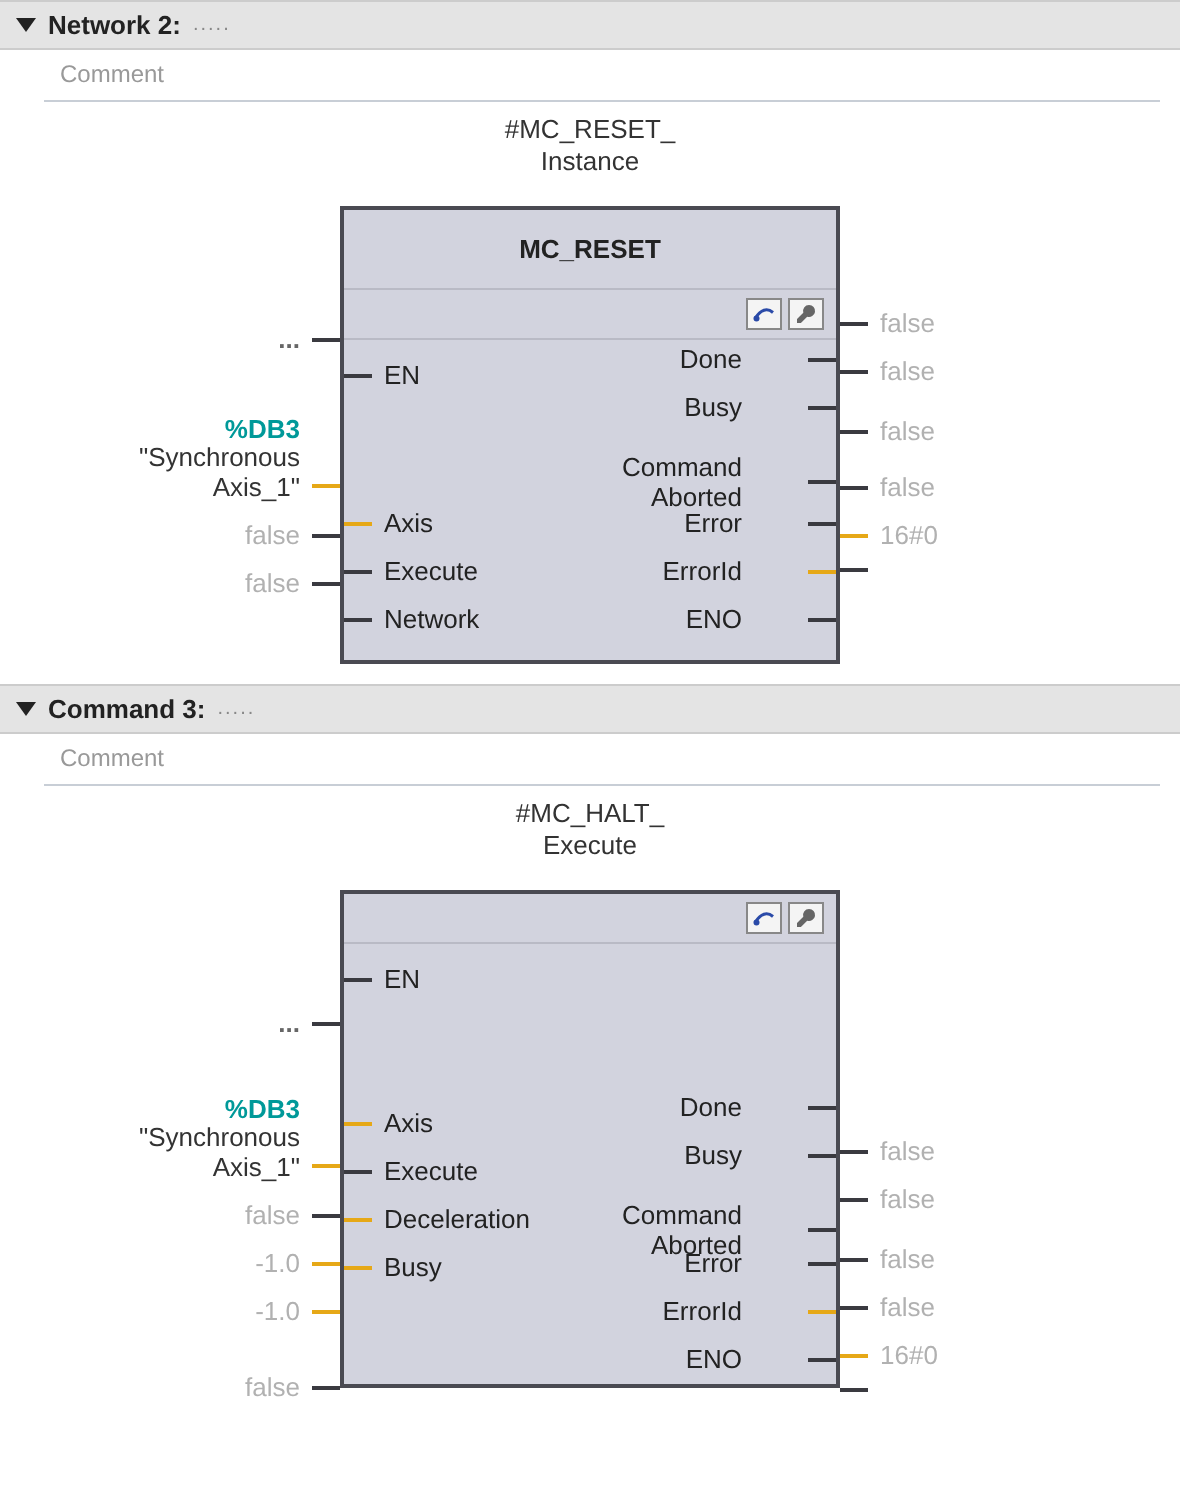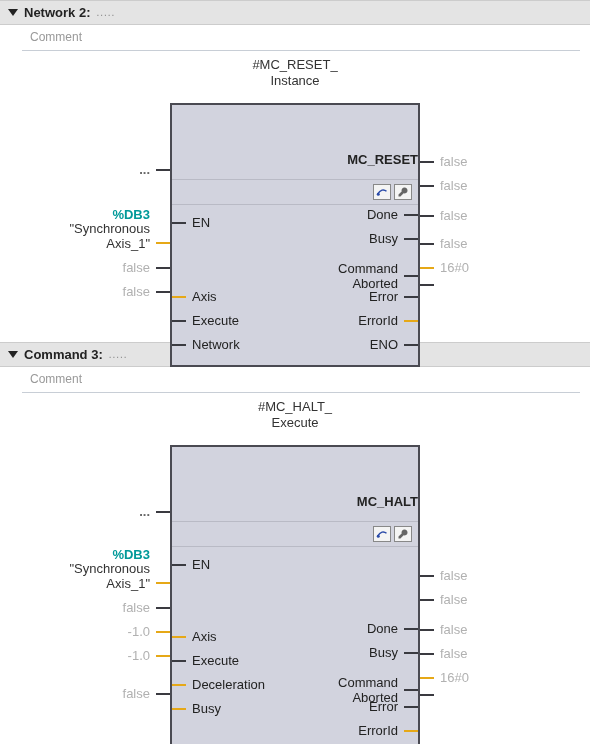--- a/index.html
+++ b/index.html
@@ -43,26 +43,25 @@
   .instance-labels { text-align: center; color: #333; font-size: 13px; line-height: 1.2; }
 
   .block {
     position: relative;
     margin: 6px auto 0;
     background: #d2d3de;
     border: 2px solid #4a4a52;
     width: 250px;
   }
   .block-title {
-    text-align: right;
+    text-align: center;
     font-weight: bold;
     padding: 12px 0;
     border-bottom: 1px solid #b9bac5;
     color: #222;
-    margin-top: 35px;
   }
   .block-icons {
     display: flex;
     justify-content: flex-end;
     gap: 3px;
     padding: 4px 6px;
     border-bottom: 1px solid #b9bac5;
   }
   .block-icon {
     width: 18px; height: 16px;
@@ -74,21 +73,21 @@
 
   .block-body { position: relative; min-height: 140px; padding: 8px 0; }
 
   .pin {
     position: absolute;
     display: flex;
     align-items: center;
     font-size: 13px;
   }
   .pin.left  { left: 0; }
-  .pin.right { right: 0; flex-direction: row-reverse; }
+  .pin.right { right: 0; flex-direction: row-reverse; gap: 27px; }
 
   .pin .tick {
     width: 14px; height: 2px;
     background: #3a3a40;
   }
   .pin.colored .tick { background: #e6a817; }
   .pin .plabel {
     padding: 0 6px;
     color: #222;
     white-space: pre-line;
@@ -234,21 +233,20 @@
     <div class="network-header">
     <span class="chevron"></span>
     <span class="title">Command 3:</span>
     <span class="dots">.....</span>
   </div>
     <div class="comment-row">Comment</div>
     <div class="canvas" style="height:351px">
       <div class="instance-labels" style="position:absolute;left:0;right:0;top:6px;white-space:pre-line">#MC_HALT_
 Execute</div>
       <div class="block" style="position:absolute;left:170px;top:46px;width:250px">
-        <div class="block-title">MC_HALT</div>
         <div class="block-icons">
       <span class="block-icon">
             <svg viewBox="0 0 16 16">
               <path d="M2 11 Q8 2 14 7" fill="none" stroke="#2a4aa8" stroke-width="2"></path>
               <circle cx="3" cy="11" r="2" fill="#2a4aa8"></circle>
             </svg>
           </span>
       <span class="block-icon">
             <svg viewBox="0 0 16 16">
               <path d="M10 2a4 4 0 0 0-3.8 5.2L2 11.4V14h2.6l4.2-4.2A4 4 0 1 0 10 2z" fill="#666"></path>

